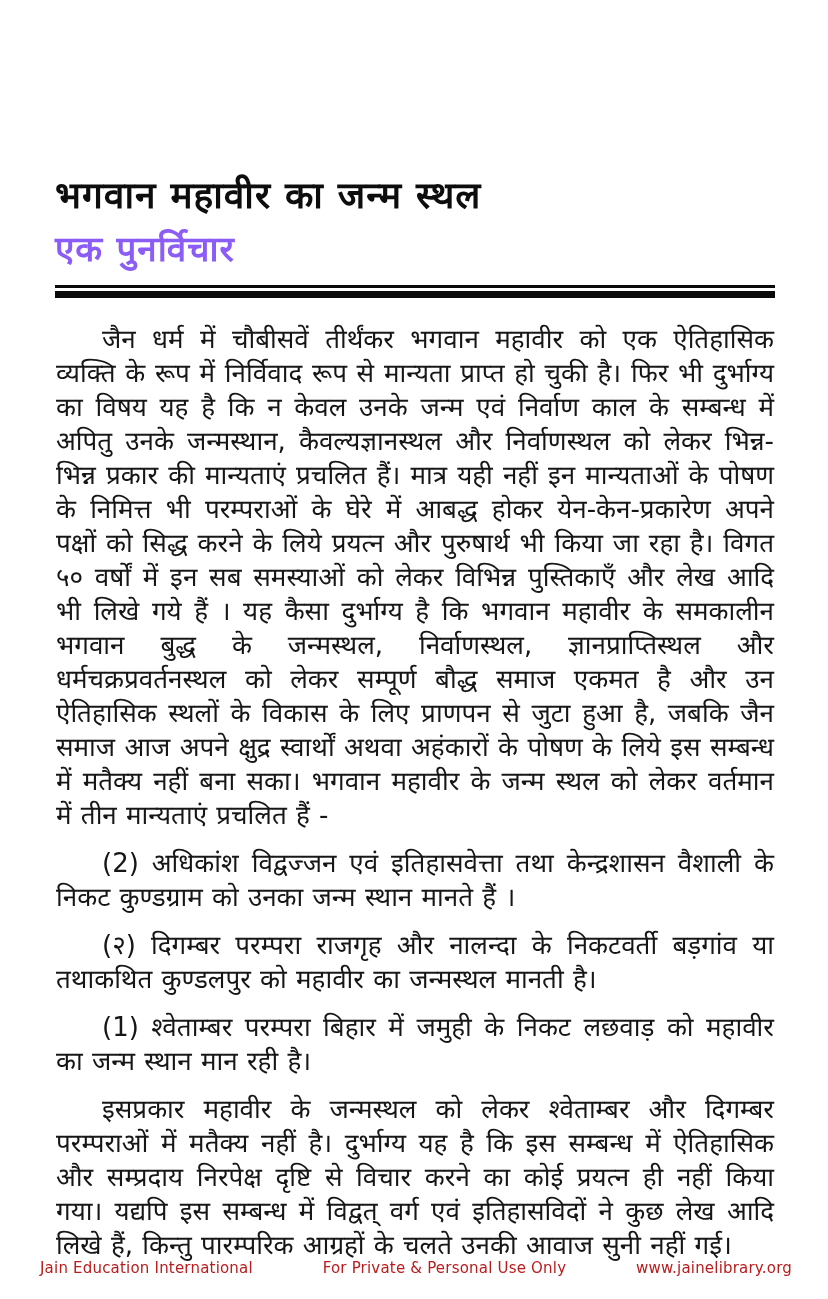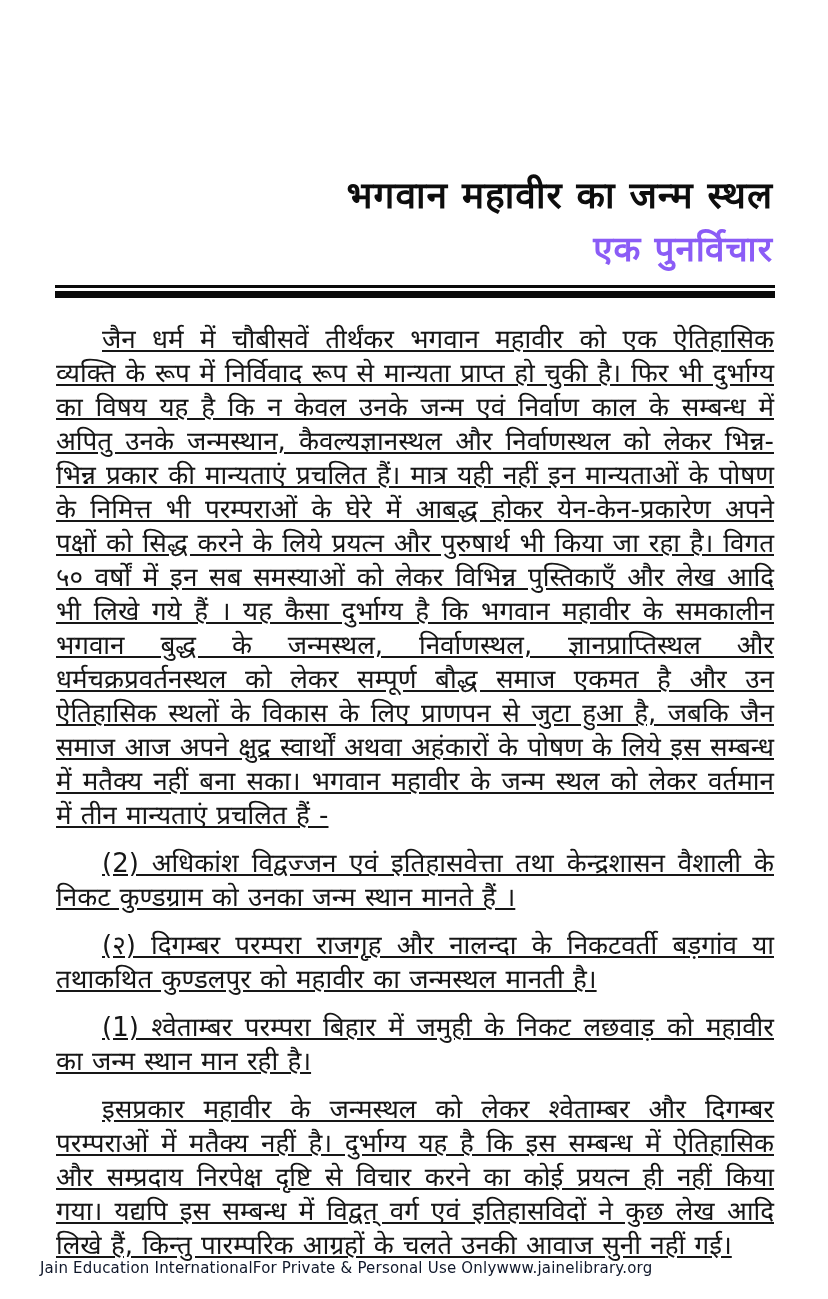--- a/index.html
+++ b/index.html
@@ -18,21 +18,21 @@
   .page {
     position: absolute;
     inset: 0;
     background: #ffffff;
   }
   .title-block {
     position: absolute;
     top: 172px;
     left: 55px;
     width: 718px;
-    text-align: right;
+    text-align: left;
   }
   .doc-title {
     margin: 0;
     font-size: 37px;
     line-height: 48px;
     font-weight: bold;
     letter-spacing: 1px;
     color: #0d0d0d;
   }
   .doc-subtitle {
@@ -66,33 +66,32 @@
   }
   .para {
     margin: 0 0 14px 0;
     font-size: 26px;
     line-height: 34px;
     font-weight: 500;
     text-align: justify;
     text-indent: 46px;
     color: #161616;
     word-spacing: 1px;
-    text-decoration: underline;
   }
   .para:last-child { margin-bottom: 8px; }
   .footer {
     position: absolute;
     left: 40px;
     right: 36px;
     bottom: 22px;
     display: flex;
-    justify-content: flex-start;
+    justify-content: space-between;
     align-items: baseline;
     font-size: 15px;
-    color: #0f172a;
+    color: #b91c1c;
     font-weight: normal;
     letter-spacing: 0.2px;
   }
   .footer .footer-center { text-align: center; }
   .footer .footer-right  { text-align: right; }
 </style>
 </head>
 <body>
 
 <div class="page">

